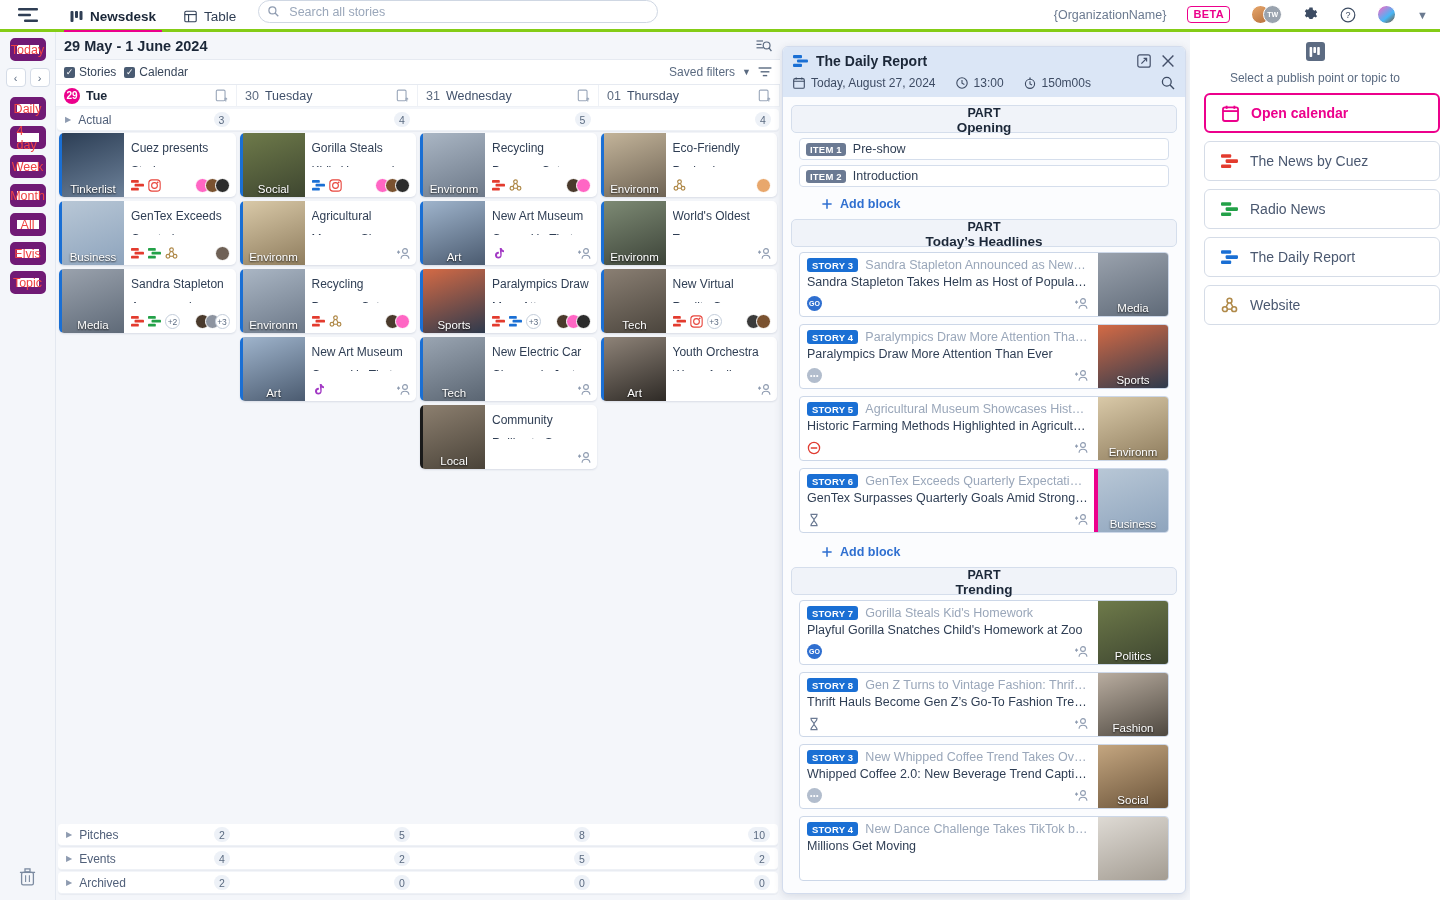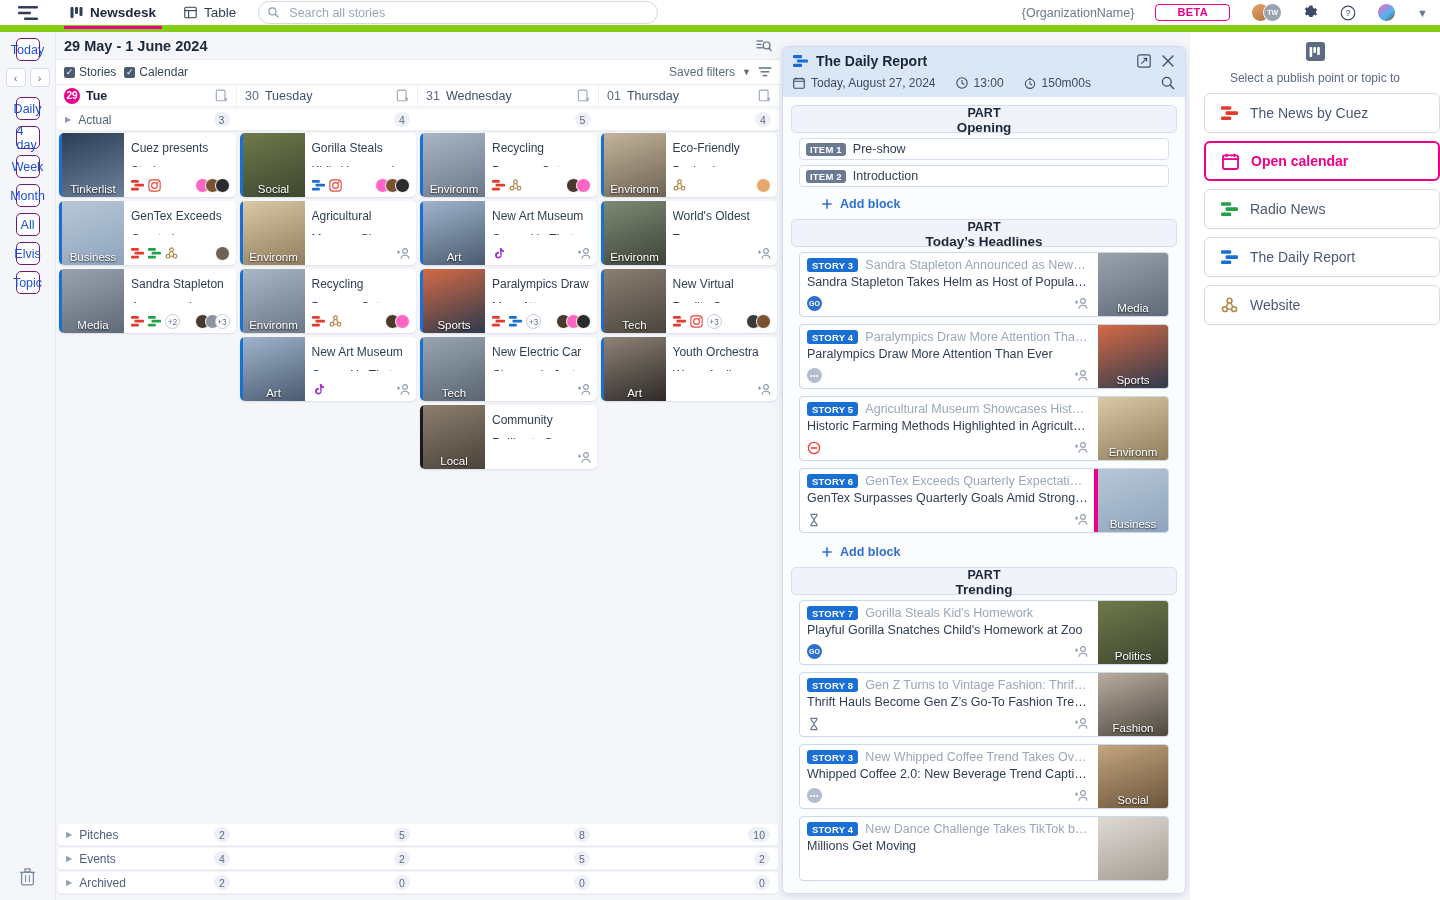--- a/index.html
+++ b/index.html
@@ -10,22 +10,22 @@
     color: #374559;
     background: #f4f6fa;
     overflow: hidden;
   }
   .app { position: relative; width: 1440px; height: 900px; }
 
   
   .topbar {
     position: absolute; left: 0; top: 0; width: 1440px; height: 32px;
     background: #ffffff;
-    display: flex; align-items: center;
-    border-bottom: 7px solid #84cc16;
+    display: flex; 
+    border-bottom: 3px solid #84cc16;
     z-index: 20;
   }
   .hamburger { width: 56px; display: flex; align-items: center; justify-content: center; cursor: pointer; }
   .tabbtn {
     height: 32px; display: flex; align-items: center; gap: 7px;
     padding: 0 14px; font-size: 13.5px; color: #2f3e54; cursor: pointer;
     position: relative;
   }
   .tabbtn.active { font-weight: bold; color: #1b2738; }
   .tabbtn.active::after {
@@ -43,40 +43,40 @@
   }
   .searchwrap input::placeholder { color: #9aa7ba; }
   .topright {
     margin-left: auto; display: flex; align-items: center; gap: 21px;
     padding-right: 12px;
   }
   .orgname { font-size: 12.5px; color: #6b7a90; }
   .beta {
     border: 1.5px solid #ec008c; color: #ec008c; font-weight: bold;
     font-size: 11px; letter-spacing: .4px; border-radius: 4px;
-    padding: 1px 21px 2px;
+    padding: 1px 5px 2px;
   }
   .avstack { display: flex; align-items: center; }
   .av { width: 19px; height: 19px; border-radius: 50%; border: 1.5px solid #fff; }
   .av.a1 { background: linear-gradient(150deg,#e8a76c,#b5703c); }
   .av.a2 { background: #9aa3ae; margin-left: -7px; color:#fff; font-size:7px;
            display:flex;align-items:center;justify-content:center; font-weight:bold;}
   .av.a3 { background: linear-gradient(140deg,#ff66c4,#49b6f5 60%,#7a5230); }
   .chev { color: #6b7a90; font-size: 11px; cursor: pointer; }
 
   
   .rail {
     position: absolute; left: 0; top: 32px; width: 56px; bottom: 0;
     background: #f4f6fa; display: flex; flex-direction: column;
     align-items: center; padding-top: 6px; gap: 6px;
     border-right: 1px solid #e3e8f0;
   }
   .railbtn {
-    width: 24px; height: 23px; border: 1px solid #701a75; border-radius: 5px;
-    background: #fff; font-size: 12.5px; color: #1d4ed8;
+    width: 36px; height: 23px; border: 7px solid #701a75; border-radius: 5px;
+    background: #fff; font-size: 12.5px; color: #ef4444;
     display: flex; align-items: center; justify-content: center; cursor: pointer;
   }
   .arrowrow { display: flex; gap: 4px; margin: 1px 0 4px; }
   .arrowbtn {
     width: 20px; height: 19px; border: 1px solid #d5dce7; border-radius: 4px;
     background: #fff; color: #5a6a80; font-size: 11px;
     display: flex; align-items: center; justify-content: center; cursor: pointer;
   }
   .trashbtn { margin-top: auto; margin-bottom: 14px; cursor: pointer; }
 
@@ -1264,40 +1264,40 @@
       <span class="pubicon">
         <svg width="12" height="12" viewBox="0 0 12 12">
           <rect x="0.6" y="1" width="2.6" height="10" rx="0.8" fill="#fff"></rect>
           <rect x="4.4" y="1" width="2.6" height="6" rx="0.8" fill="#fff"></rect>
           <rect x="8.2" y="1" width="2.6" height="8" rx="0.8" fill="#fff"></rect>
         </svg>
       </span>
     </div>
     <div class="pubhint">Select a publish point or topic to</div>
     <div id="pub-list">
-        <div class="pubitem">
-          <span>
-            <svg width="17" height="17" viewBox="0 0 14 14">
-              <rect x="0" y="1" width="8.4" height="3" rx="0.9" fill="#e33b2e"></rect>
-              <rect x="3.8" y="5.2" width="10.2" height="3" rx="0.9" fill="#e33b2e"></rect>
-              <rect x="0" y="9.4" width="8.4" height="3" rx="0.9" fill="#e33b2e"></rect>
-            </svg>
-          </span>
-          <span>The News by Cuez</span>
-        </div>
         <div class="pubitem active">
           <span>
             <svg width="17" height="17" viewBox="0 0 14 14">
               <rect x="0.8" y="2" width="12.4" height="11.2" rx="1.6" fill="none" stroke="#ec008c" stroke-width="1.5"></rect>
               <line x1="0.8" y1="5" x2="13.2" y2="5" stroke="#ec008c" stroke-width="1.5"></line>
               <line x1="3.8" y1="0.6" x2="3.8" y2="3.2" stroke="#ec008c" stroke-width="1.5"></line>
               <line x1="10.2" y1="0.6" x2="10.2" y2="3.2" stroke="#ec008c" stroke-width="1.5"></line>
             </svg>
           </span>
           <span>Open calendar</span>
+        </div>
+        <div class="pubitem">
+          <span>
+            <svg width="17" height="17" viewBox="0 0 14 14">
+              <rect x="0" y="1" width="8.4" height="3" rx="0.9" fill="#e33b2e"></rect>
+              <rect x="3.8" y="5.2" width="10.2" height="3" rx="0.9" fill="#e33b2e"></rect>
+              <rect x="0" y="9.4" width="8.4" height="3" rx="0.9" fill="#e33b2e"></rect>
+            </svg>
+          </span>
+          <span>The News by Cuez</span>
         </div>
         <div class="pubitem">
           <span>
             <svg width="17" height="17" viewBox="0 0 14 14">
               <rect x="0" y="1" width="8.4" height="3" rx="0.9" fill="#23a148"></rect>
               <rect x="3.8" y="5.2" width="10.2" height="3" rx="0.9" fill="#23a148"></rect>
               <rect x="0" y="9.4" width="8.4" height="3" rx="0.9" fill="#23a148"></rect>
             </svg>
           </span>
           <span>Radio News</span>

